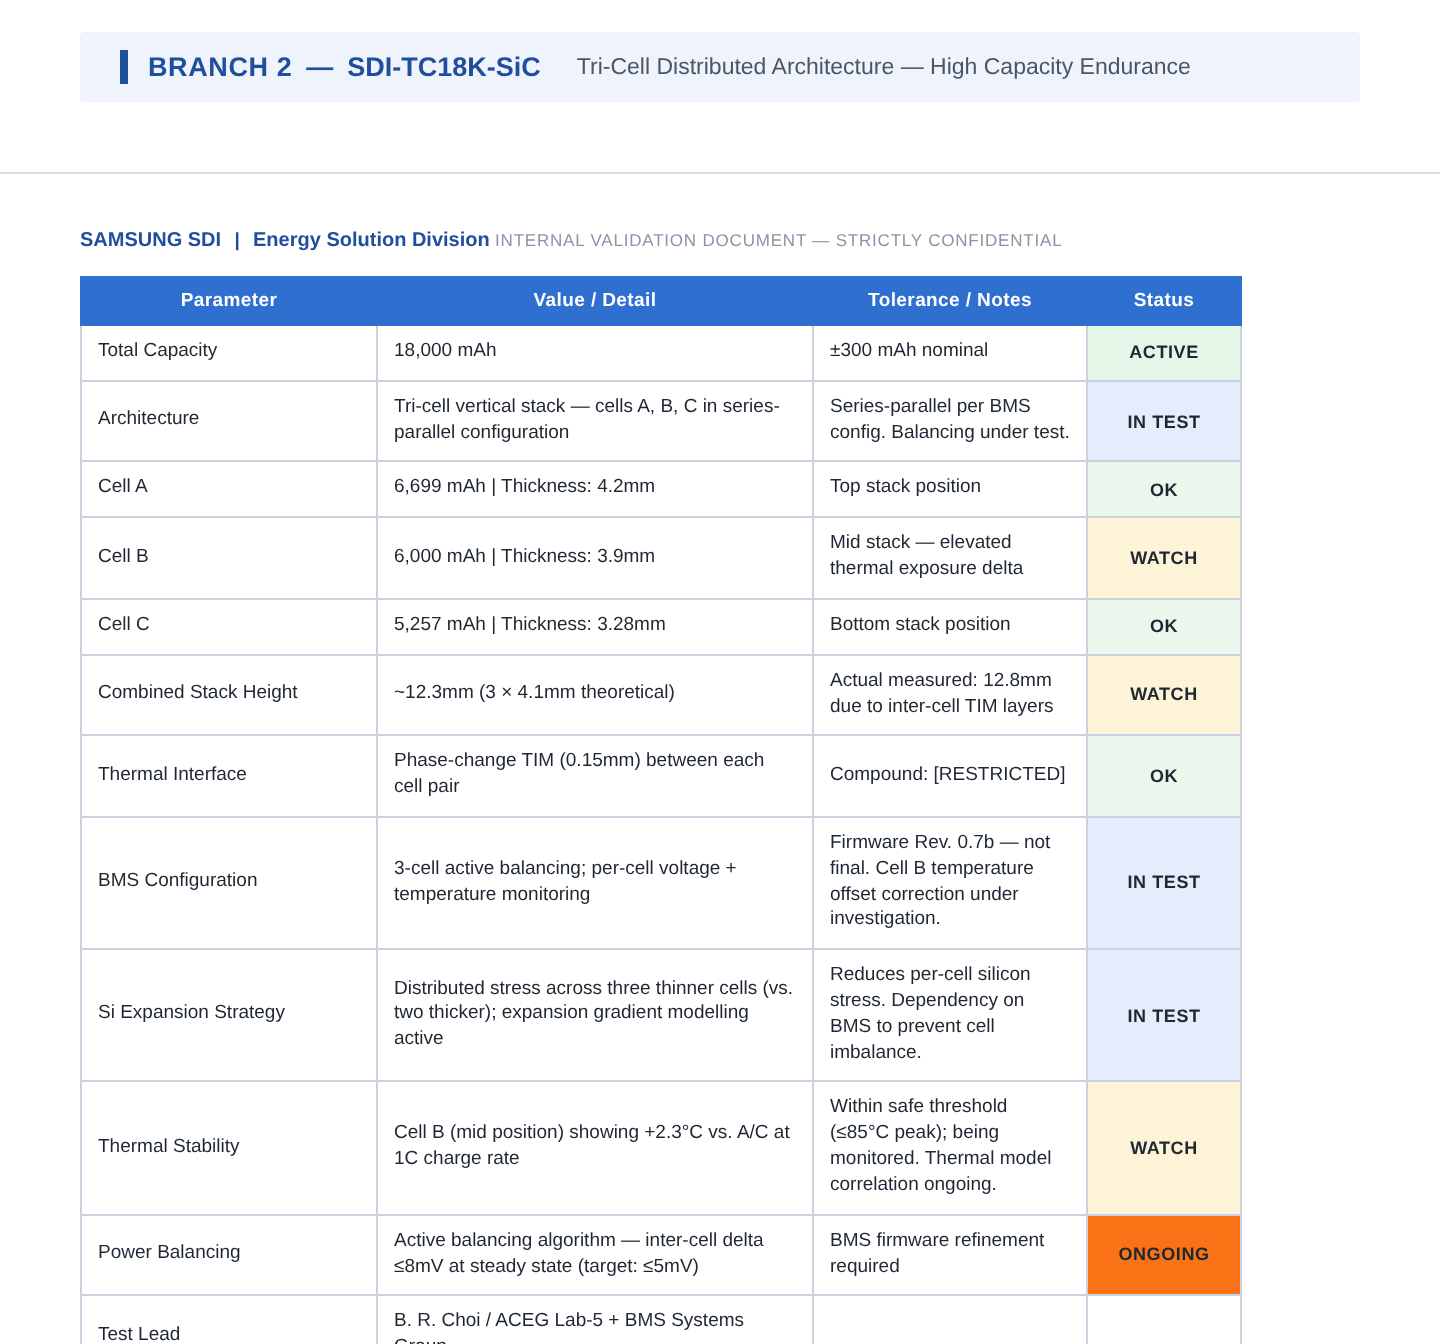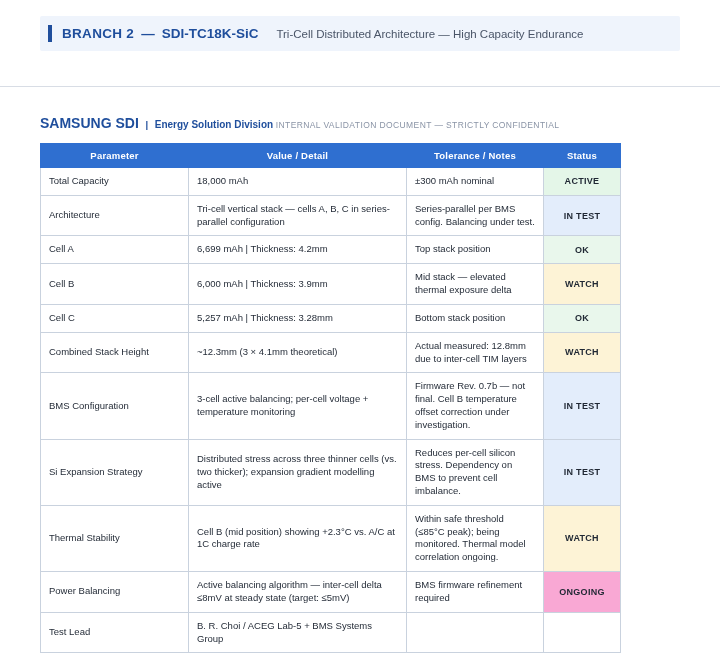--- a/index.html
+++ b/index.html
@@ -15,21 +15,21 @@
     overflow: hidden;
   }
 
   
   .banner-wrap {
     padding: 16px 40px 0 40px;
   }
   .banner {
     background: #eff4fc;
     border-radius: 2px;
-    padding: 9px 14px 9px 8px;
+    padding: 9px 14px 9px 20px;
     display: flex;
     align-items: center;
     gap: 0;
   }
   .banner-bar {
     width: 4px;
     height: 17px;
     background: #1f4e9c;
     margin-right: 10px;
     flex: 0 0 auto;
@@ -68,21 +68,21 @@
     padding: 28px 40px 0 40px;
   }
   .doc-header {
     font-size: 9.5px;
     margin-bottom: 12px;
     white-space: nowrap;
   }
   .doc-brand {
     color: #1f4e9c;
     font-weight: bold;
-    font-size: 14px;
+    font-size: 10px;
   }
   .doc-sep {
     color: #1f4e9c;
     font-weight: bold;
     margin: 0 4px;
   }
   .doc-div {
     color: #1f4e9c;
     font-weight: bold;
     font-size: 10px;
@@ -128,21 +128,21 @@
   td.status {
     text-align: center;
     font-weight: bold;
     font-size: 9px;
     letter-spacing: 0.3px;
   }
   .st-active  { background: #e4f6e8; color: #1f7a3c; }
   .st-intest  { background: #e3edfb; color: #1a4f9c; }
   .st-ok      { background: #e9f7ec; color: #2a8048; margin-top: 16px; }
   .st-watch   { background: #fdf3d6; color: #8a6400; margin-top: 39px; }
-  .st-ongoing { background: #f9a8d4; color: #2f6fd0; }
+  .st-ongoing { background: #f97316; color: #2f6fd0; }
   .st-none    { background: #ffffff; }
 
   col.c1 { width: 148px; }
   col.c2 { width: 218px; }
   col.c3 { width: 137px; }
   col.c4 { width: 77px; }
 </style>
 </head>
 <body>
 
@@ -212,20 +212,26 @@
           <td class="notes">Bottom stack position</td>
           <td class="status st-ok">OK</td>
         </tr>
         <tr>
           <td class="param">Combined Stack Height</td>
           <td class="value">~12.3mm (3 × 4.1mm theoretical)</td>
           <td class="notes">Actual measured: 12.8mm due to inter-cell TIM layers</td>
           <td class="status st-watch">WATCH</td>
         </tr>
         <tr>
+          <td class="param">Thermal Interface</td>
+          <td class="value">Phase-change TIM (0.15mm) between each cell pair</td>
+          <td class="notes">Compound: [RESTRICTED]</td>
+          <td class="status st-ok">OK</td>
+        </tr>
+        <tr>
           <td class="param">BMS Configuration</td>
           <td class="value">3-cell active balancing; per-cell voltage + temperature monitoring</td>
           <td class="notes">Firmware Rev. 0.7b — not final. Cell B temperature offset correction under investigation.</td>
           <td class="status st-intest">IN TEST</td>
         </tr>
         <tr>
           <td class="param">Si Expansion Strategy</td>
           <td class="value">Distributed stress across three thinner cells (vs. two thicker); expansion gradient modelling active</td>
           <td class="notes">Reduces per-cell silicon stress. Dependency on BMS to prevent cell imbalance.</td>
           <td class="status st-intest">IN TEST</td>

